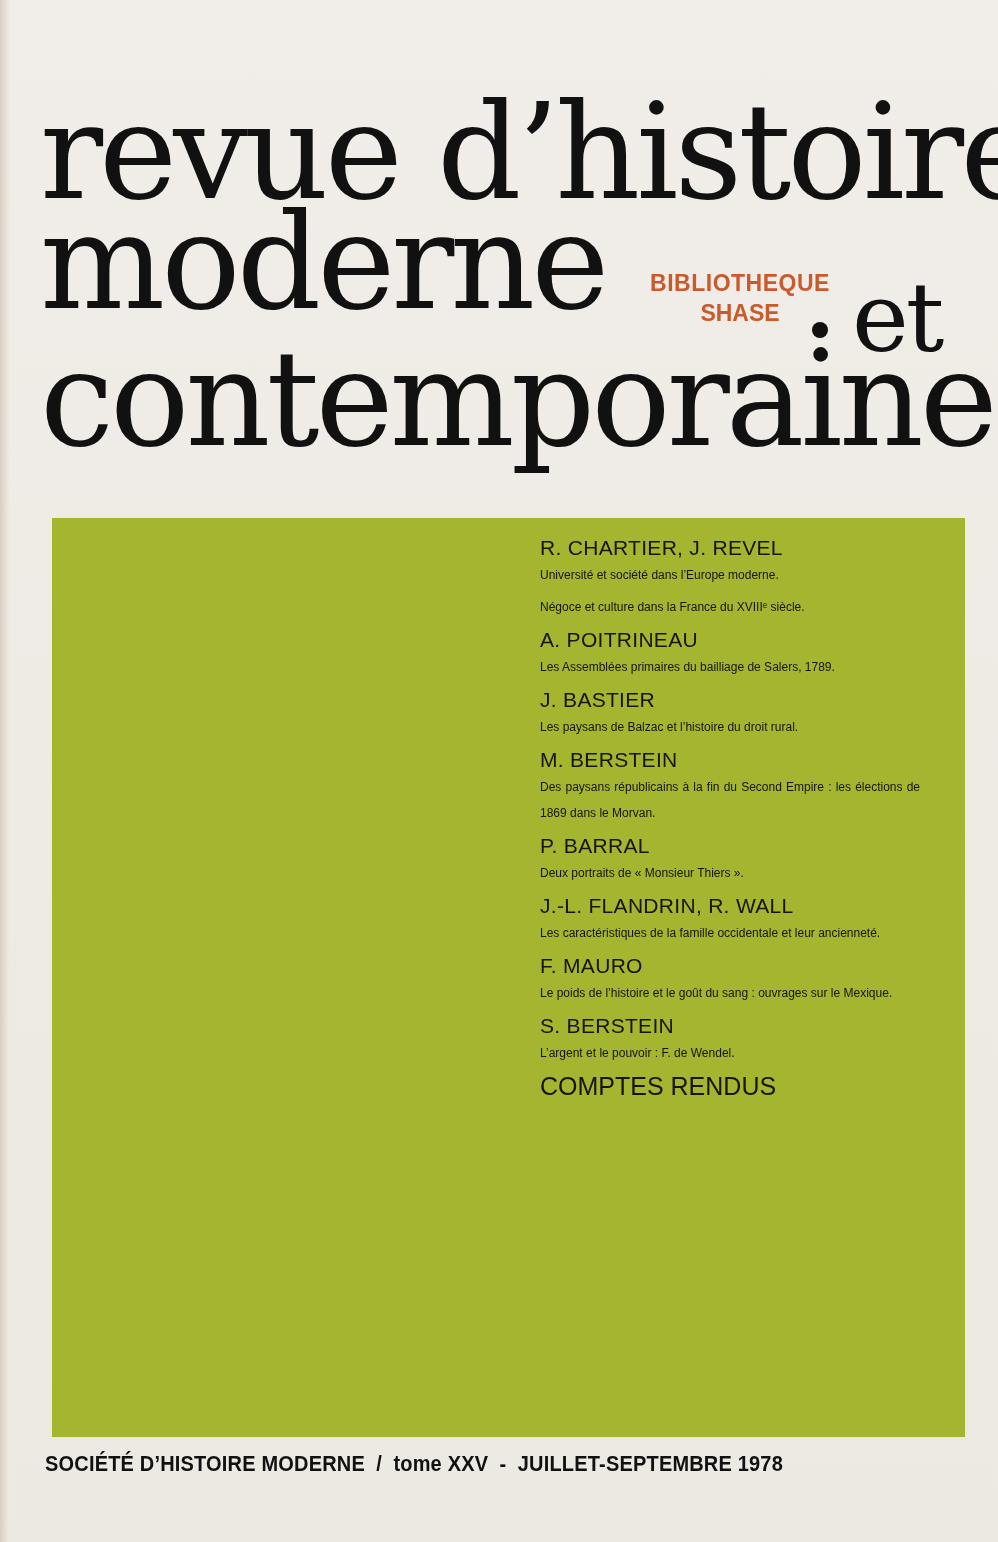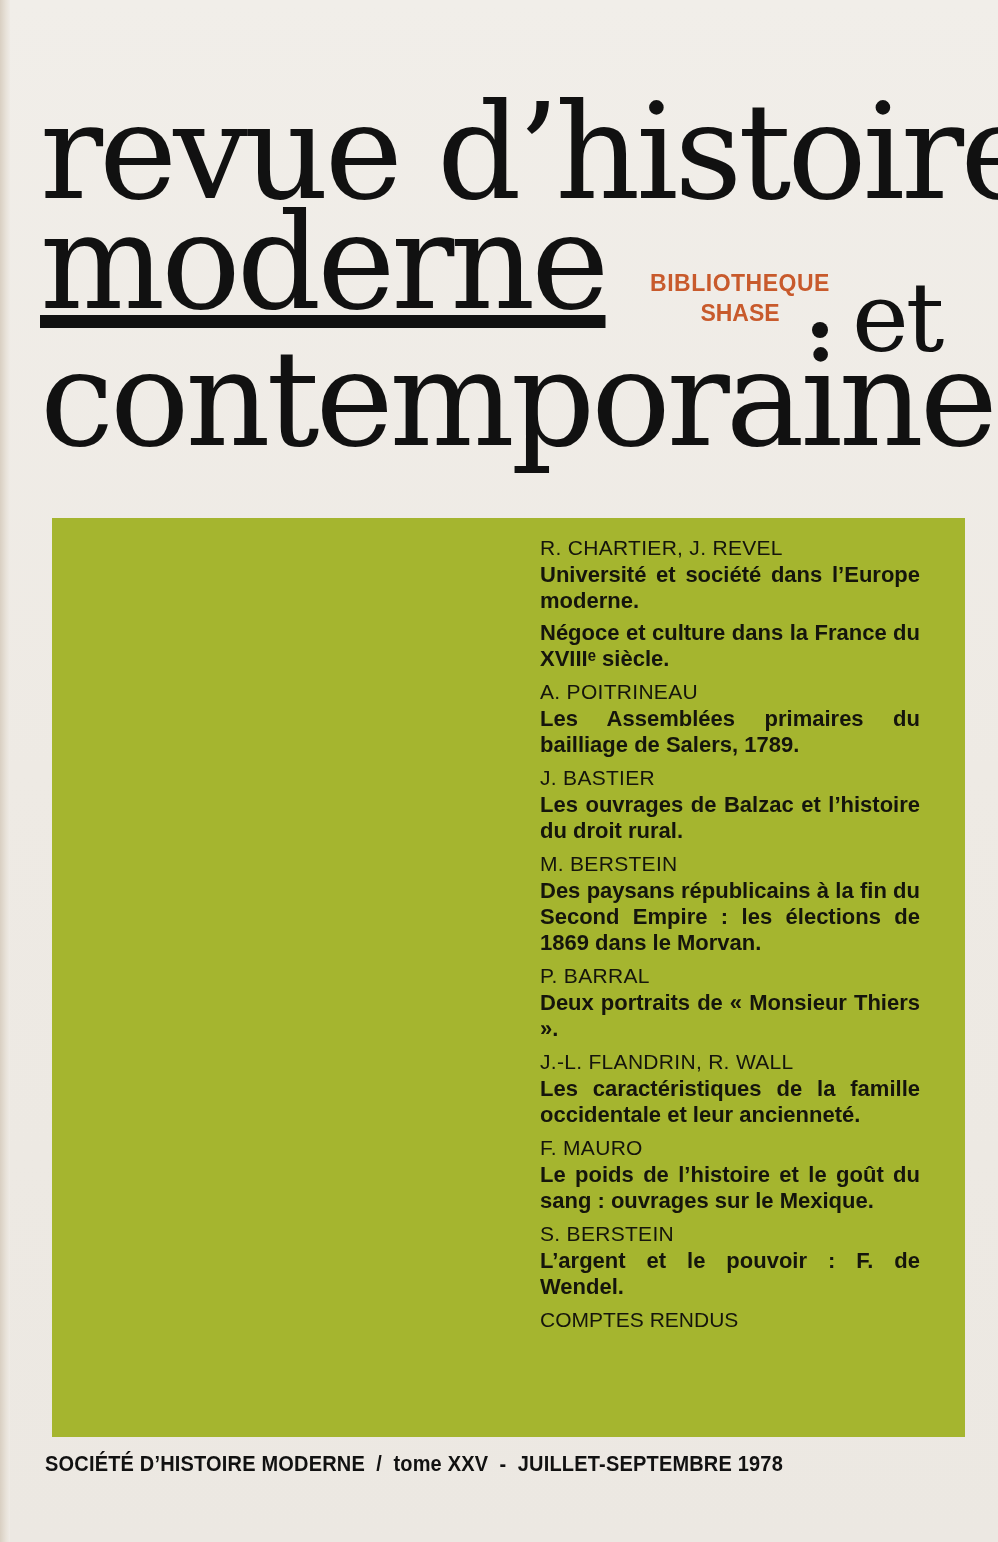--- a/index.html
+++ b/index.html
@@ -19,21 +19,21 @@
     }
     .title-line {
       position: absolute;
       font-family: "DejaVu Serif", "Liberation Serif", serif;
       color: #111;
       white-space: nowrap;
       letter-spacing: -4px;
       line-height: 1;
     }
     #t1 { left: 40px; top: 86px; font-size: 132px; }
-    #t2 { left: 40px; top: 196px; font-size: 132px; text-decoration: underline; }
+    #t2 { left: 40px; top: 196px; font-size: 132px; }
     #t3 { left: 40px; top: 333px; font-size: 132px; }
     #t-et { left: 832px; top: 270px; font-size: 96px; letter-spacing: -3px; margin-left: 20px; }
     .dot {
       position: absolute; left: 812px; top: 322px; width: 16px; height: 16px;
       border-radius: 50%; background: #111;
     }
     .stamp {
       position: absolute; left: 630px; top: 268px; width: 220px;
       font-family: "Liberation Sans", sans-serif; font-weight: bold;
       color: #c2410c; text-align: center; font-size: 23px; line-height: 30px;
@@ -46,26 +46,25 @@
     }
     .toc {
       position: absolute; left: 540px; top: 534px; width: 380px;
       font-family: "Liberation Sans", sans-serif; color: #15150c;
     }
     .entry { margin-bottom: 6px; }
     .author {
       font-size: 21px; line-height: 28px; letter-spacing: 0.3px;
     }
     .article-title {
-      font-size: 22px; line-height: 26px; text-align: justify;
+      font-size: 12px; line-height: 26px; text-align: justify;
       text-align-last: left;
-      font-weight: bold;
     }
     .section {
-      font-size: 21px; line-height: 28px; margin-top: 2px;
+      font-size: 25px; line-height: 28px; margin-top: 2px;
     }
     .footer {
       position: absolute; left: 45px; top: 1452px;
       font-family: "Liberation Sans", sans-serif; font-weight: bold;
       font-size: 21.5px; color: #111; white-space: nowrap;
       transform: scaleX(0.93); transform-origin: left center;
       letter-spacing: 0.2px;
     }
     .footer span { margin-right: 6px; }
   </style>
@@ -95,21 +94,21 @@
   </div>
   <div class="entry">
     <div class="article-title">Négoce et culture dans la France du XVIIIᵉ siècle.</div>
   </div>
   <div class="entry">
     <div class="author">A. POITRINEAU</div>
     <div class="article-title">Les Assemblées primaires du bailliage de Salers, 1789.</div>
   </div>
   <div class="entry">
     <div class="author">J. BASTIER</div>
-    <div class="article-title">Les ouvrages de Balzac et l’histoire du droit rural.</div>
+    <div class="article-title">Les paysans de Balzac et l’histoire du droit rural.</div>
   </div>
   <div class="entry">
     <div class="author">M. BERSTEIN</div>
     <div class="article-title">Des paysans républicains à la fin du Second Empire : les élections de 1869 dans le Morvan.</div>
   </div>
   <div class="entry">
     <div class="author">P. BARRAL</div>
     <div class="article-title">Deux portraits de « Monsieur Thiers ».</div>
   </div>
   <div class="entry">

